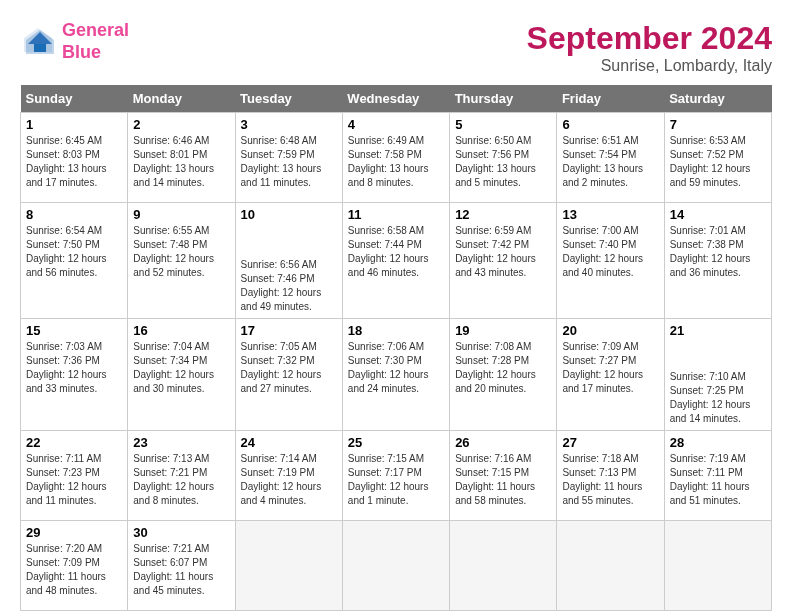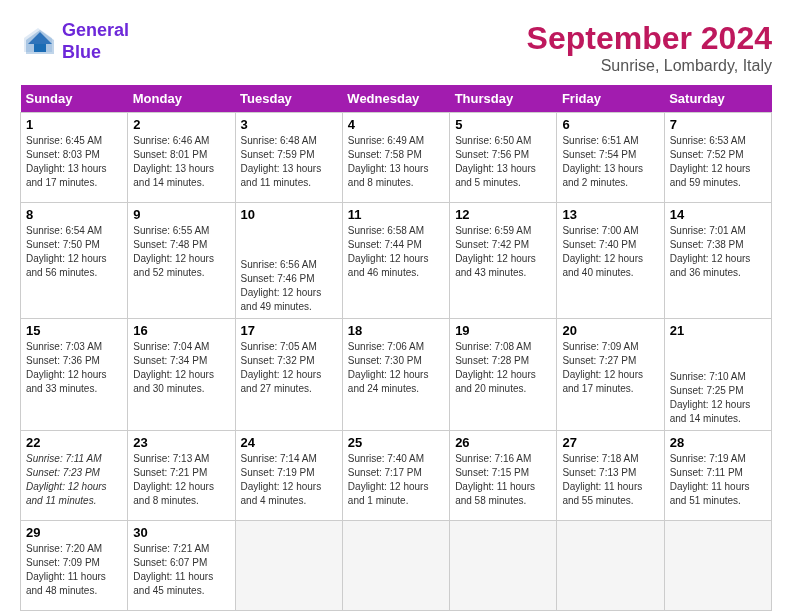--- a/index.html
+++ b/index.html
@@ -19,21 +19,21 @@
     .logo {
       display: flex;
       align-items: center;
       gap: 6px;
     }
     .logo-text {
       font-size: 18px;
       font-weight: bold;
       line-height: 1.2;
     }
-    .logo-text span { color: #6d28d9; }
+    .logo-text span { color: #ec4899; }
     .logo-icon {
       width: 36px;
       height: 36px;
     }
     .title-block {
       text-align: right;
     }
     .month-title {
       font-size: 32px;
       font-weight: bold;
@@ -42,21 +42,21 @@
     .location-title {
       font-size: 16px;
       color: #555;
     }
     table {
       width: 100%;
       border-collapse: collapse;
       font-size: 11px;
     }
     thead tr th {
-      background-color: #a21caf;
+      background-color: #737373;
       color: #fff;
       text-align: left;
       padding: 6px 5px;
       font-size: 13px;
       font-weight: bold;
     }
     tbody tr td {
       border: 1px solid #ccc;
       vertical-align: top;
       padding: 4px 5px;
@@ -263,42 +263,42 @@
           <span class="day-num">21</span>
           <div class="day-info" style="white-space: pre-line; margin-top: 32px;">Sunrise: 7:10 AM
 Sunset: 7:25 PM
 Daylight: 12 hours
 and 14 minutes.</div>
         </td>
       </tr>
       <tr>
         <td>
           <span class="day-num">22</span>
-          <div class="day-info" style="white-space: pre-line; font-style: italic;">Sunrise: 7:11 AM
+          <div class="day-info" style="white-space: pre-line;">Sunrise: 7:11 AM
 Sunset: 7:23 PM
 Daylight: 12 hours
 and 11 minutes.</div>
         </td>
         <td>
           <span class="day-num">23</span>
           <div class="day-info" style="white-space: pre-line;">Sunrise: 7:13 AM
 Sunset: 7:21 PM
 Daylight: 12 hours
 and 8 minutes.</div>
         </td>
         <td>
           <span class="day-num">24</span>
           <div class="day-info" style="white-space: pre-line;">Sunrise: 7:14 AM
 Sunset: 7:19 PM
 Daylight: 12 hours
 and 4 minutes.</div>
         </td>
         <td>
           <span class="day-num">25</span>
-          <div class="day-info" style="white-space: pre-line;">Sunrise: 7:40 AM
+          <div class="day-info" style="white-space: pre-line;">Sunrise: 7:15 AM
 Sunset: 7:17 PM
 Daylight: 12 hours
 and 1 minute.</div>
         </td>
         <td>
           <span class="day-num">26</span>
           <div class="day-info" style="white-space: pre-line;">Sunrise: 7:16 AM
 Sunset: 7:15 PM
 Daylight: 11 hours
 and 58 minutes.</div>

